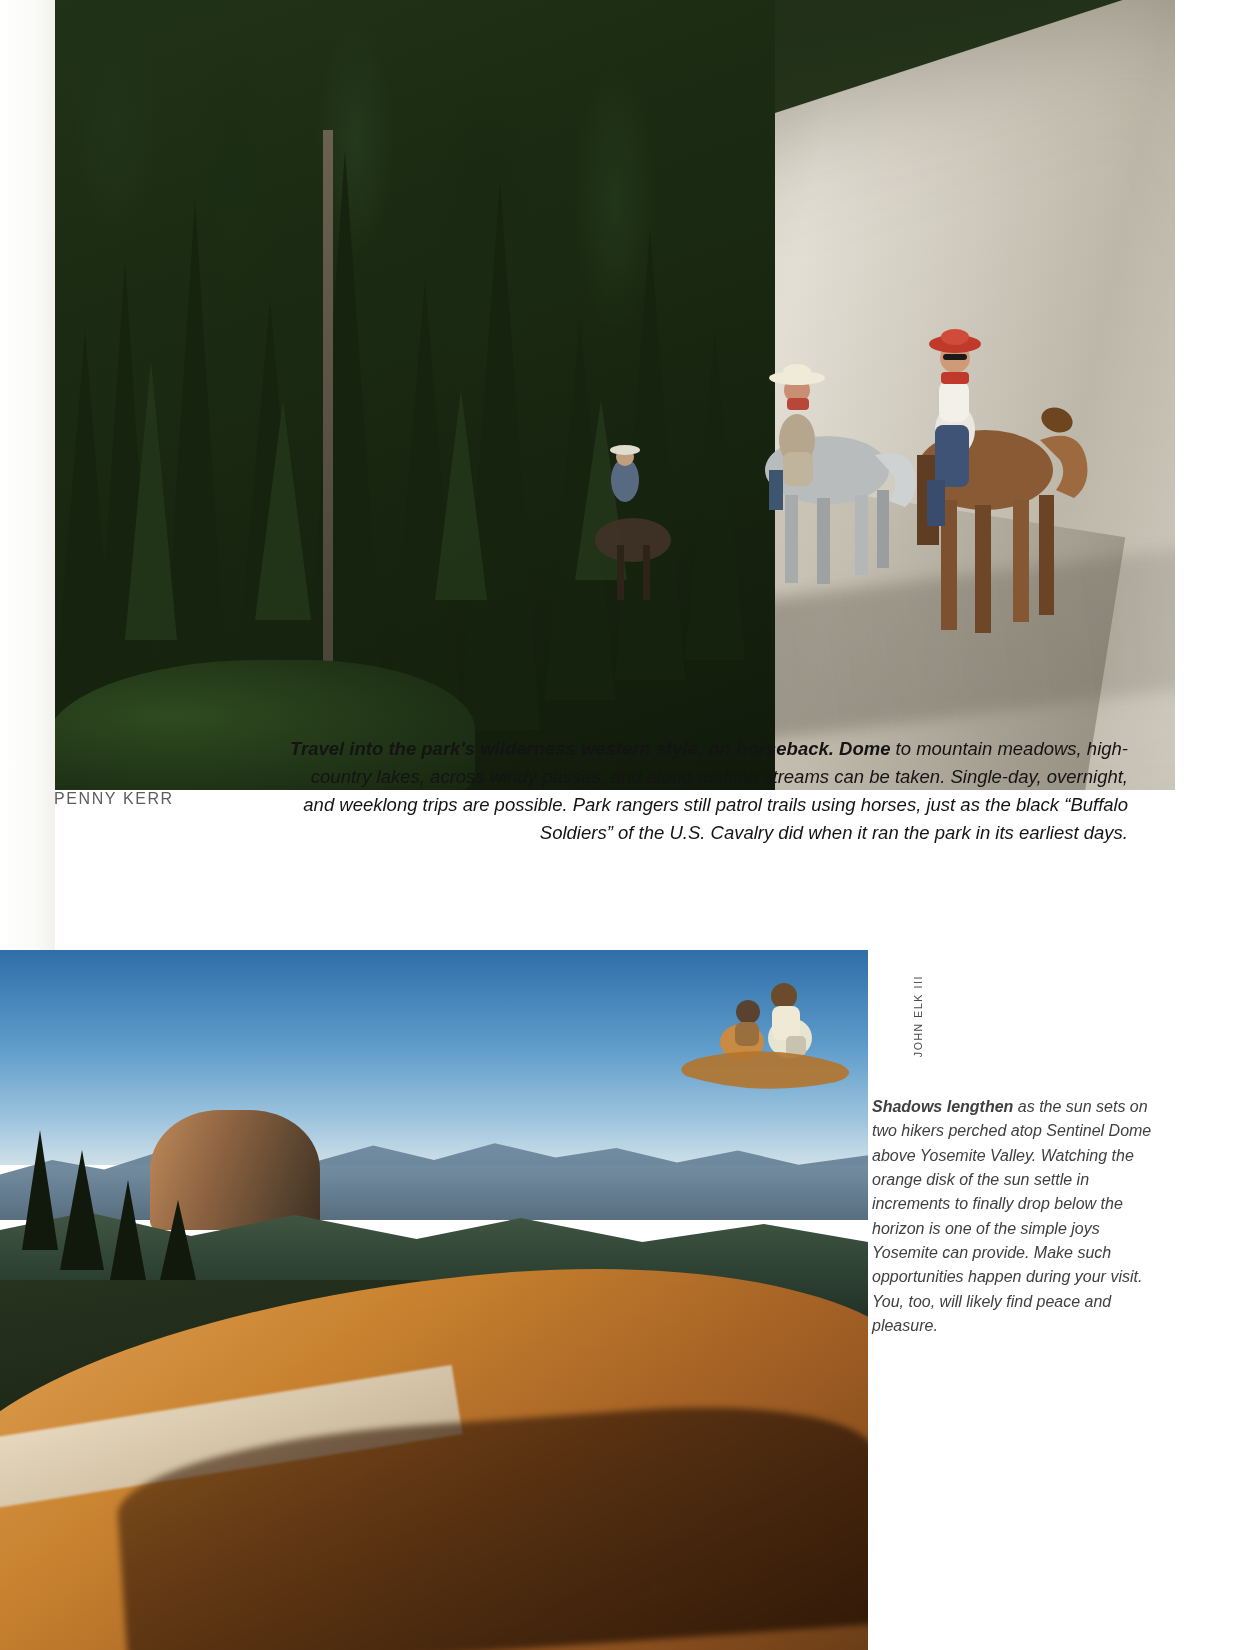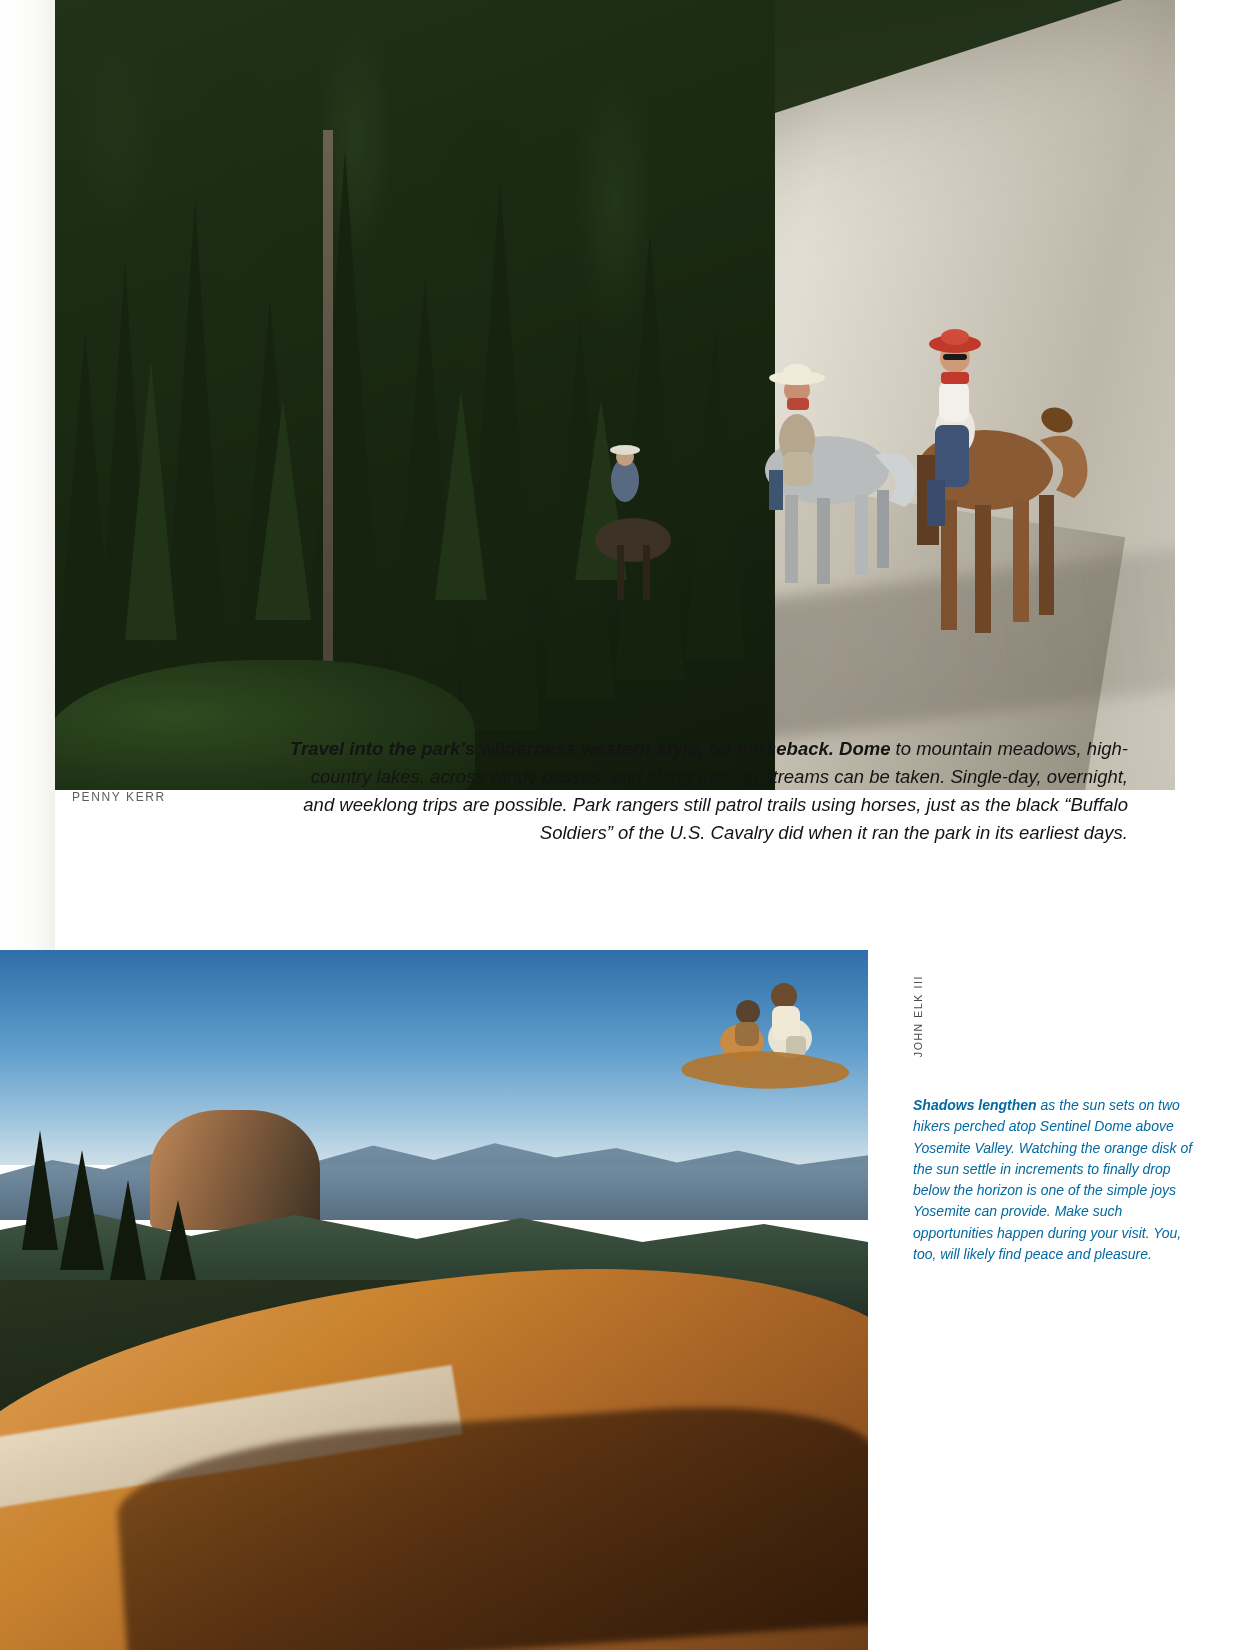--- a/index.html
+++ b/index.html
@@ -92,23 +92,23 @@
     text-align: right;
     font-size: 18.5px;
     line-height: 1.52;
     font-style: italic;
     color: #141414;
   }
   #caption-horseback b { font-style: italic; font-weight: bold; }
 
   #credit-penny {
     position: absolute;
-    left: 72px;
+    left: 54px;
     top: 790px;
-    font-size: 12px;
+    font-size: 16px;
     letter-spacing: 1.6px;
     color: #5d5d5d;
     font-style: normal;
   }
 
   
   #photo-sentinel {
     position: absolute;
     left: 0px;
     top: 950px;
@@ -163,25 +163,24 @@
     filter: blur(1px);
     opacity: .9;
   }
 
   
   #caption-sentinel {
     position: absolute;
     left: 872px;
     top: 1095px;
     width: 280px;
-    font-size: 14px;
+    font-size: 16px;
     line-height: 1.52;
     font-style: italic;
-    color: #0369a1;
-    margin-left: 41px;
+    color: #404040;
   }
   #caption-sentinel b { font-style: italic; font-weight: bold; }
 
   #credit-john {
     position: absolute;
     left: 912px;
     top: 975px;
     font-size: 10.5px;
     letter-spacing: 1.6px;
     color: #4a4a4a;

